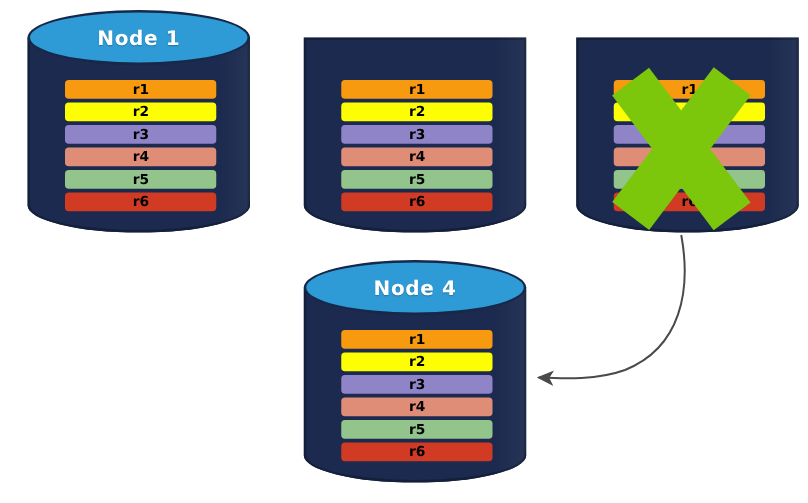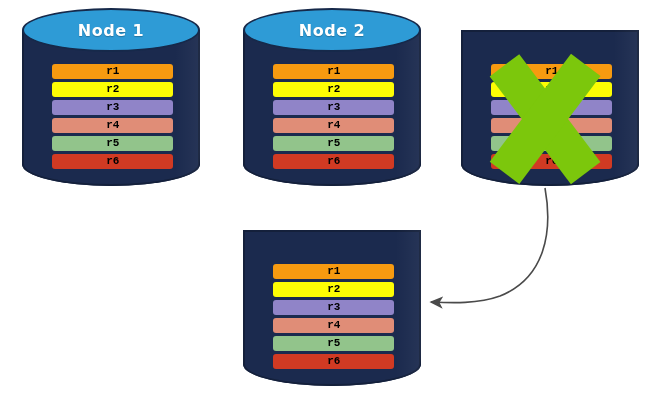--- a/index.html
+++ b/index.html
@@ -83,21 +83,20 @@
     height: 15px;
     border-radius: 3px;
     display: flex;
     align-items: center;
     justify-content: center;
     color: #000000;
     font-weight: bold;
     font-size: 11px;
     line-height: 1;
     box-sizing: border-box;
-    font-family: Liberation Mono, monospace;
   }
 
   
   .x-mark {
     position: absolute;
     pointer-events: none;
   }
   .x-mark .bar {
     position: absolute;
     left: 50%;
@@ -146,23 +145,20 @@
           <span>r5</span>
         </div>
       <div class="row-bar" style="background:#d13a23">
           <span>r6</span>
         </div>
     </div>
   </div>
 
   <div class="node" style="left:243px; top:8px; width:178px; height:178px;">
     <div class="cyl-body"></div>
-    <div class="cyl-top">
-      <span class="node-label"><span>Node</span><span class="num">2</span></span>
-    </div>
     <div class="rows">
       <div class="row-bar" style="background:#f79a10">
           <span>r1</span>
         </div>
       <div class="row-bar" style="background:#fdfd04">
           <span>r2</span>
         </div>
       <div class="row-bar" style="background:#9084c8">
           <span>r3</span>
         </div>
@@ -202,20 +198,23 @@
     </div>
 
     <div class="x-mark" style="left:33px; top:40px; width:102px; height:142px;">
       <div class="bar a"></div>
       <div class="bar b"></div>
     </div>
   </div>
 
   <div class="node" style="left:243px; top:208px; width:178px; height:178px;">
     <div class="cyl-body"></div>
+    <div class="cyl-top">
+      <span class="node-label"><span>Node</span><span class="num">4</span></span>
+    </div>
     <div class="rows">
       <div class="row-bar" style="background:#f79a10">
           <span>r1</span>
         </div>
       <div class="row-bar" style="background:#fdfd04">
           <span>r2</span>
         </div>
       <div class="row-bar" style="background:#9084c8">
           <span>r3</span>
         </div>

